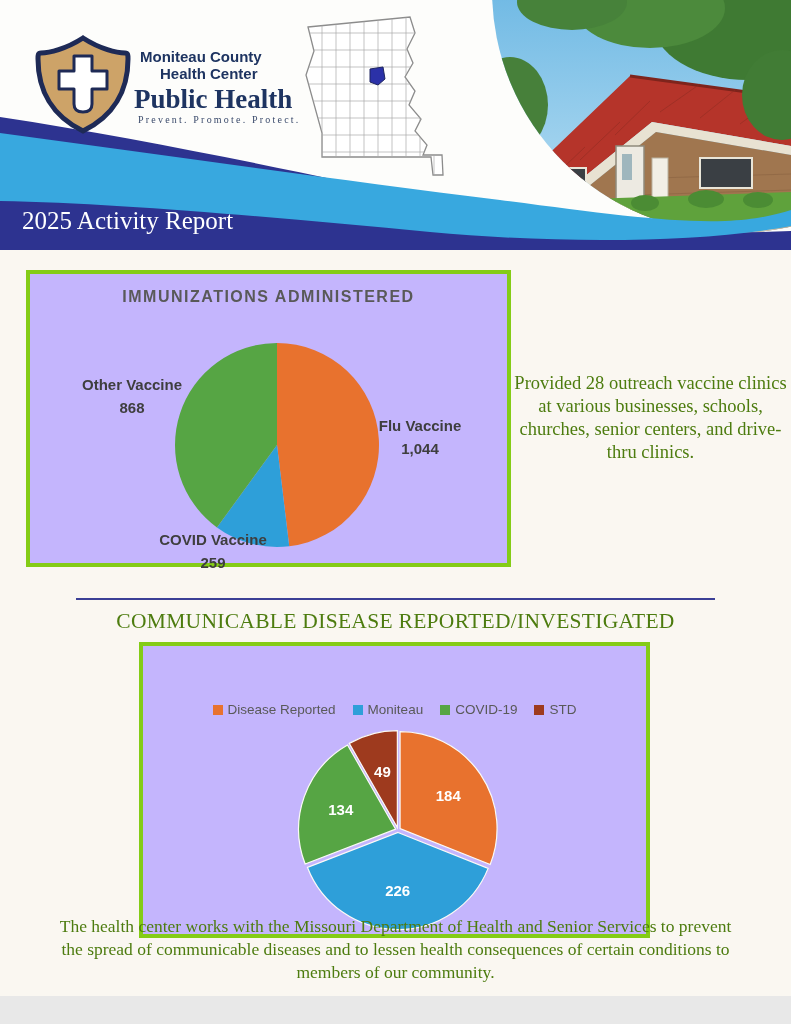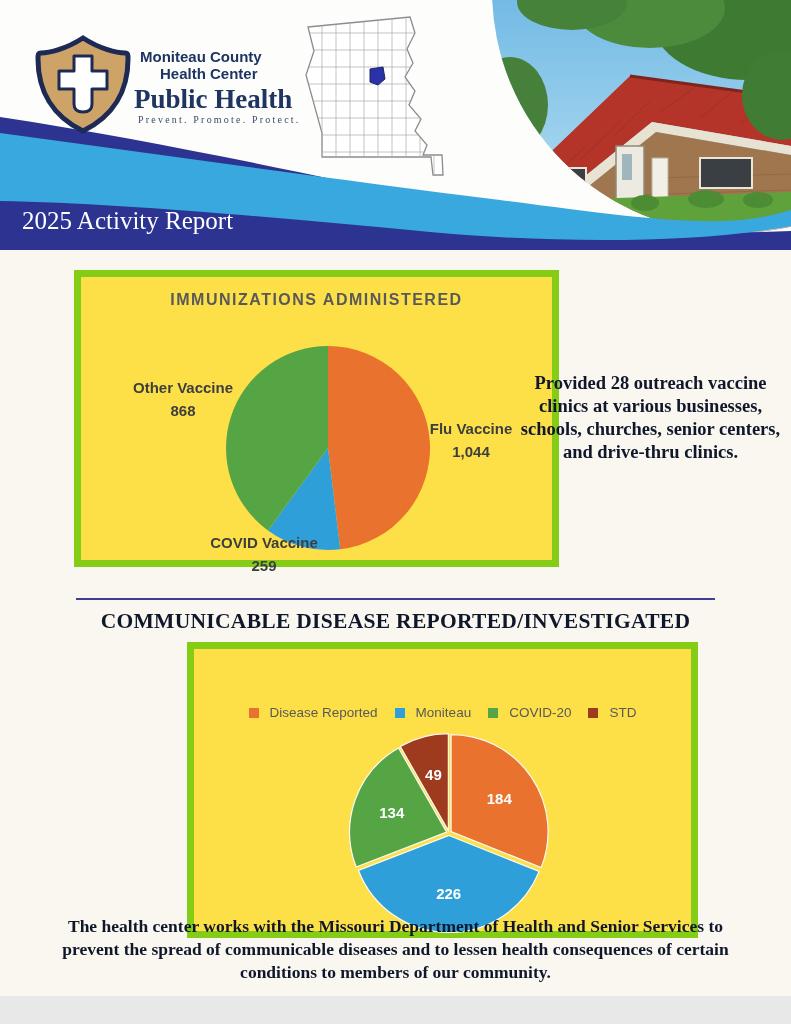--- a/index.html
+++ b/index.html
@@ -9,39 +9,39 @@
     position:relative; width:791px; height:996px; margin:0 auto;
     background:#FAF7F1; overflow:hidden;
   }
   
   #header-svg { position:absolute; left:0; top:0; }
   .banner-title { font-family:"Liberation Serif", serif; font-size:25px; fill:#FFFFFF; }
   .logo-org { font-family:"Liberation Sans", sans-serif; font-weight:bold; font-size:15px; fill:#1E3461; }
   .logo-brand { font-family:"Liberation Serif", serif; font-weight:bold; font-size:27px; fill:#1E3461; }
   .logo-tagline { font-family:"Liberation Serif", serif; font-size:10px; letter-spacing:2.2px; fill:#3A4A6B; }
   
-  .chart-box { position:absolute; background:#fde047; border:7px solid #84cc16;margin-left:48px; }
+  .chart-box { position:absolute; background:#c4b5fd; border:4px solid #84cc16; }
   #imm-box { left:26px; top:270px; width:485px; height:297px; }
   #cd-box  { left:139px; top:642px; width:511px; height:296px; }
   .chart-title {
     text-align:center; font-weight:bold; color:#595959; letter-spacing:1.5px;
   }
   #imm-title { margin-top:14px; font-size:16px; }
   .cd-title-line { font-size:15.5px; line-height:24px; letter-spacing:1.2px; }
   #cd-titles { margin-top:12px; }
   .pie-svg { position:absolute; left:0; top:0; }
   .legend-row {
     position:absolute; left:0; top:56px; width:100%;
     display:flex; justify-content:center; align-items:center; gap:17px;
   }
-  .legend-item { display:flex; align-items:center; gap:11px; }
+  .legend-item { display:flex; align-items:center; gap:5px; }
   .legend-swatch { width:10px; height:10px; display:inline-block; }
   .legend-label { font-size:13.5px; color:#595959; }
   
-  .serif-bold { font-family:"Liberation Serif", serif; font-weight:bold; color:#0f172a; }
+  .serif-bold { font-family:"Liberation Serif", serif; font-weight:normal; color:#4d7c0f; }
   #side-text {
     position:absolute; left:510px; top:372px; width:281px;
     font-size:18.5px; line-height:1.24; text-align:center;
   }
   #divider { position:absolute; left:76px; top:598px; width:639px; height:2px; background:#3B3F96; }
   #section-heading {
     position:absolute; left:0; top:609px; width:791px; text-align:center;
     font-size:21.5px; letter-spacing:0.3px;
   }
   #footer-text {
@@ -192,21 +192,21 @@
         <span class="legend-item">
           <span class="legend-swatch" style="background: rgb(232, 114, 46);"></span>
           <span class="legend-label">Disease Reported</span>
         </span>
         <span class="legend-item">
           <span class="legend-swatch" style="background: rgb(46, 159, 217);"></span>
           <span class="legend-label">Moniteau</span>
         </span>
         <span class="legend-item">
           <span class="legend-swatch" style="background: rgb(86, 165, 68);"></span>
-          <span class="legend-label">COVID-20</span>
+          <span class="legend-label">COVID-19</span>
         </span>
         <span class="legend-item">
           <span class="legend-swatch" style="background: rgb(158, 58, 30);"></span>
           <span class="legend-label">STD</span>
         </span>
       </div>
     <svg id="pie2-svg" class="pie-svg" width="511" height="296" viewBox="0 0 511 296">
         <path d="M257.0689661630867,182.59665434906353 L257.0689661630867,85.59665434906353 A97,97 0 0 1 347.19281982373855,218.46712969235122 Z" fill="#E8722E" stroke="#FBFAF6" stroke-width="1.2"></path>
         <text x="305.2344984397449" y="149.9267675952623" text-anchor="middle" dominant-baseline="central" class="pie-in-label">184</text>
         <path d="M254.9867555735331,186.49996491678735 L345.11060923418495,222.37044026007504 A97,97 0 0 1 164.4878990474773,221.413529150139 Z" fill="#2E9FD9" stroke="#FBFAF6" stroke-width="1.2"></path>

